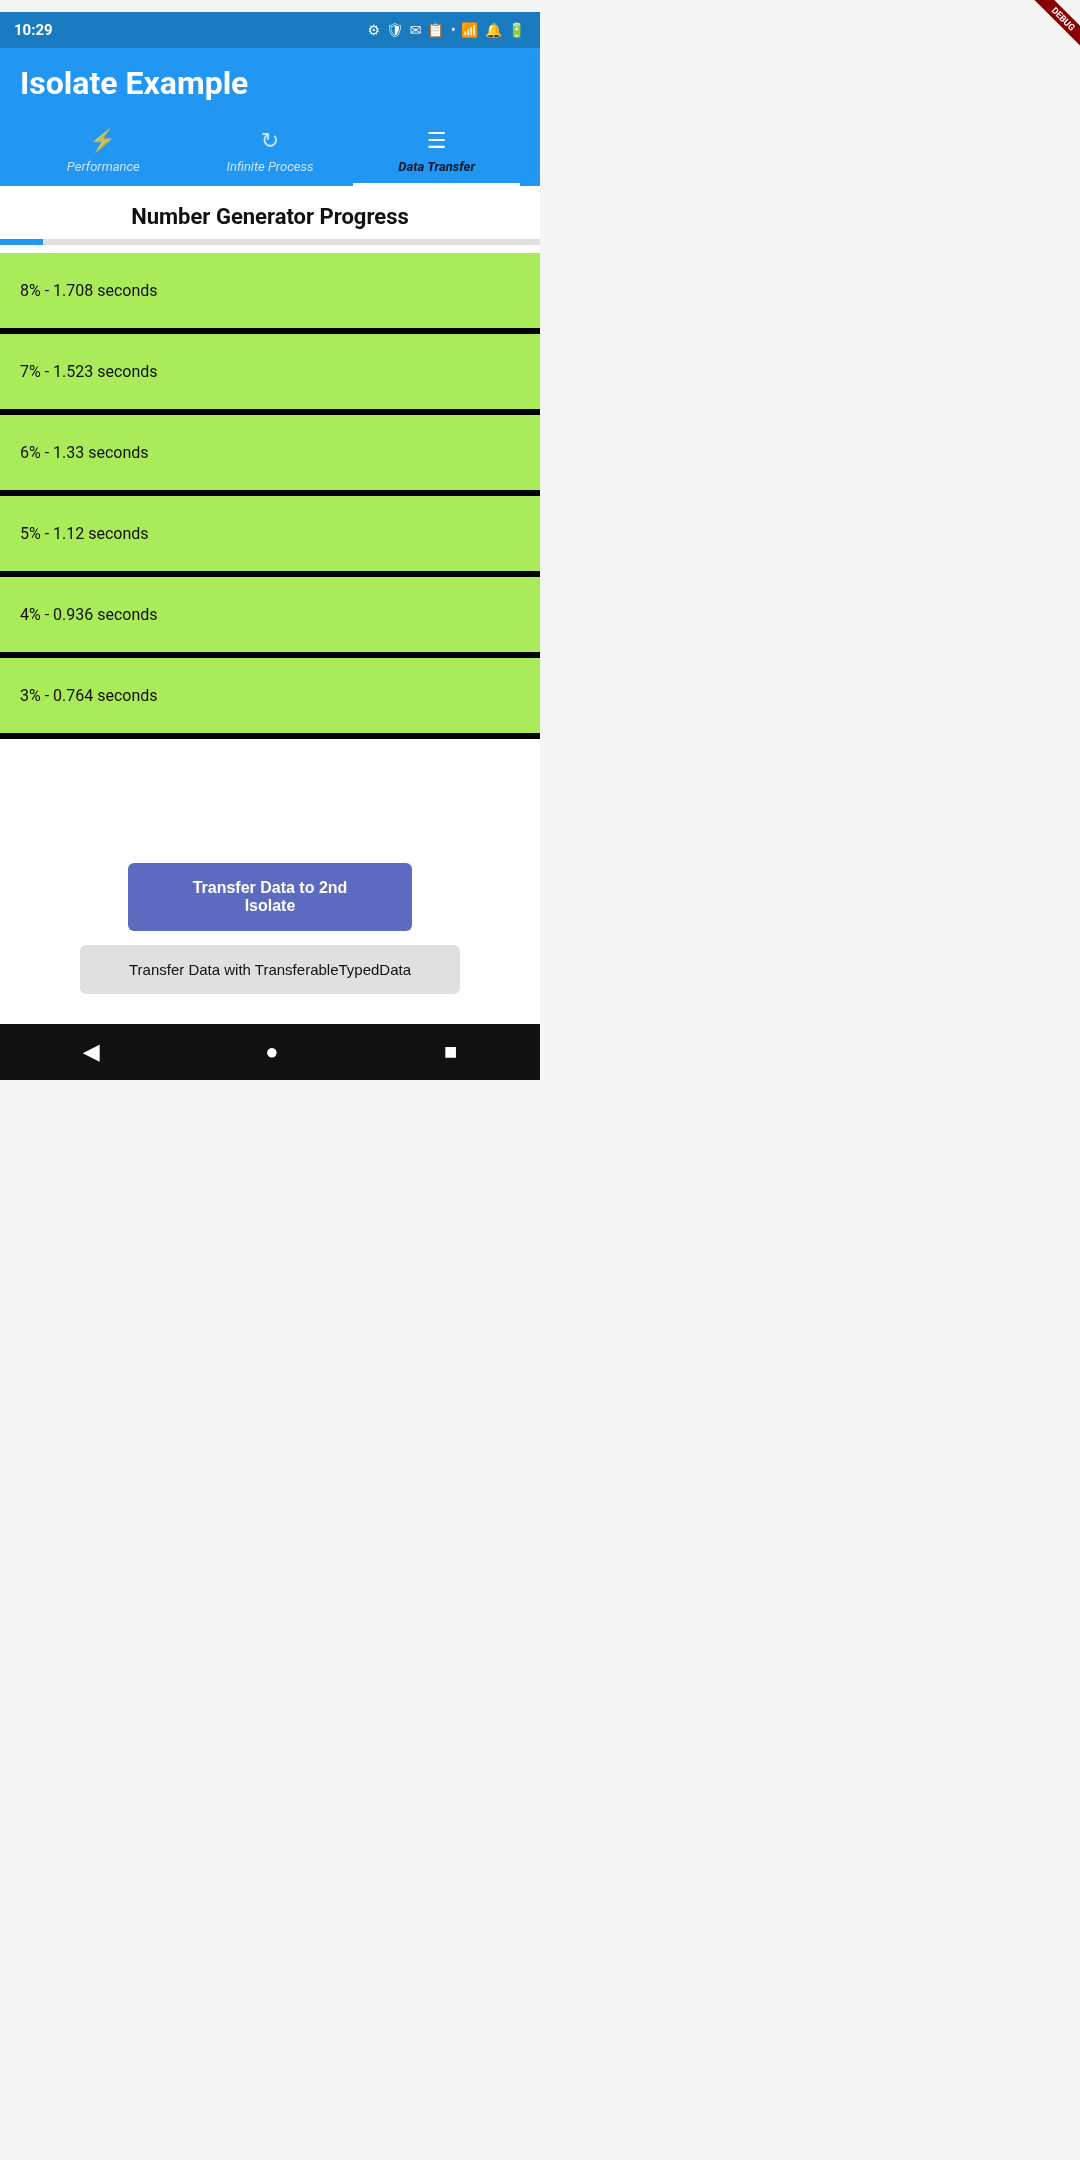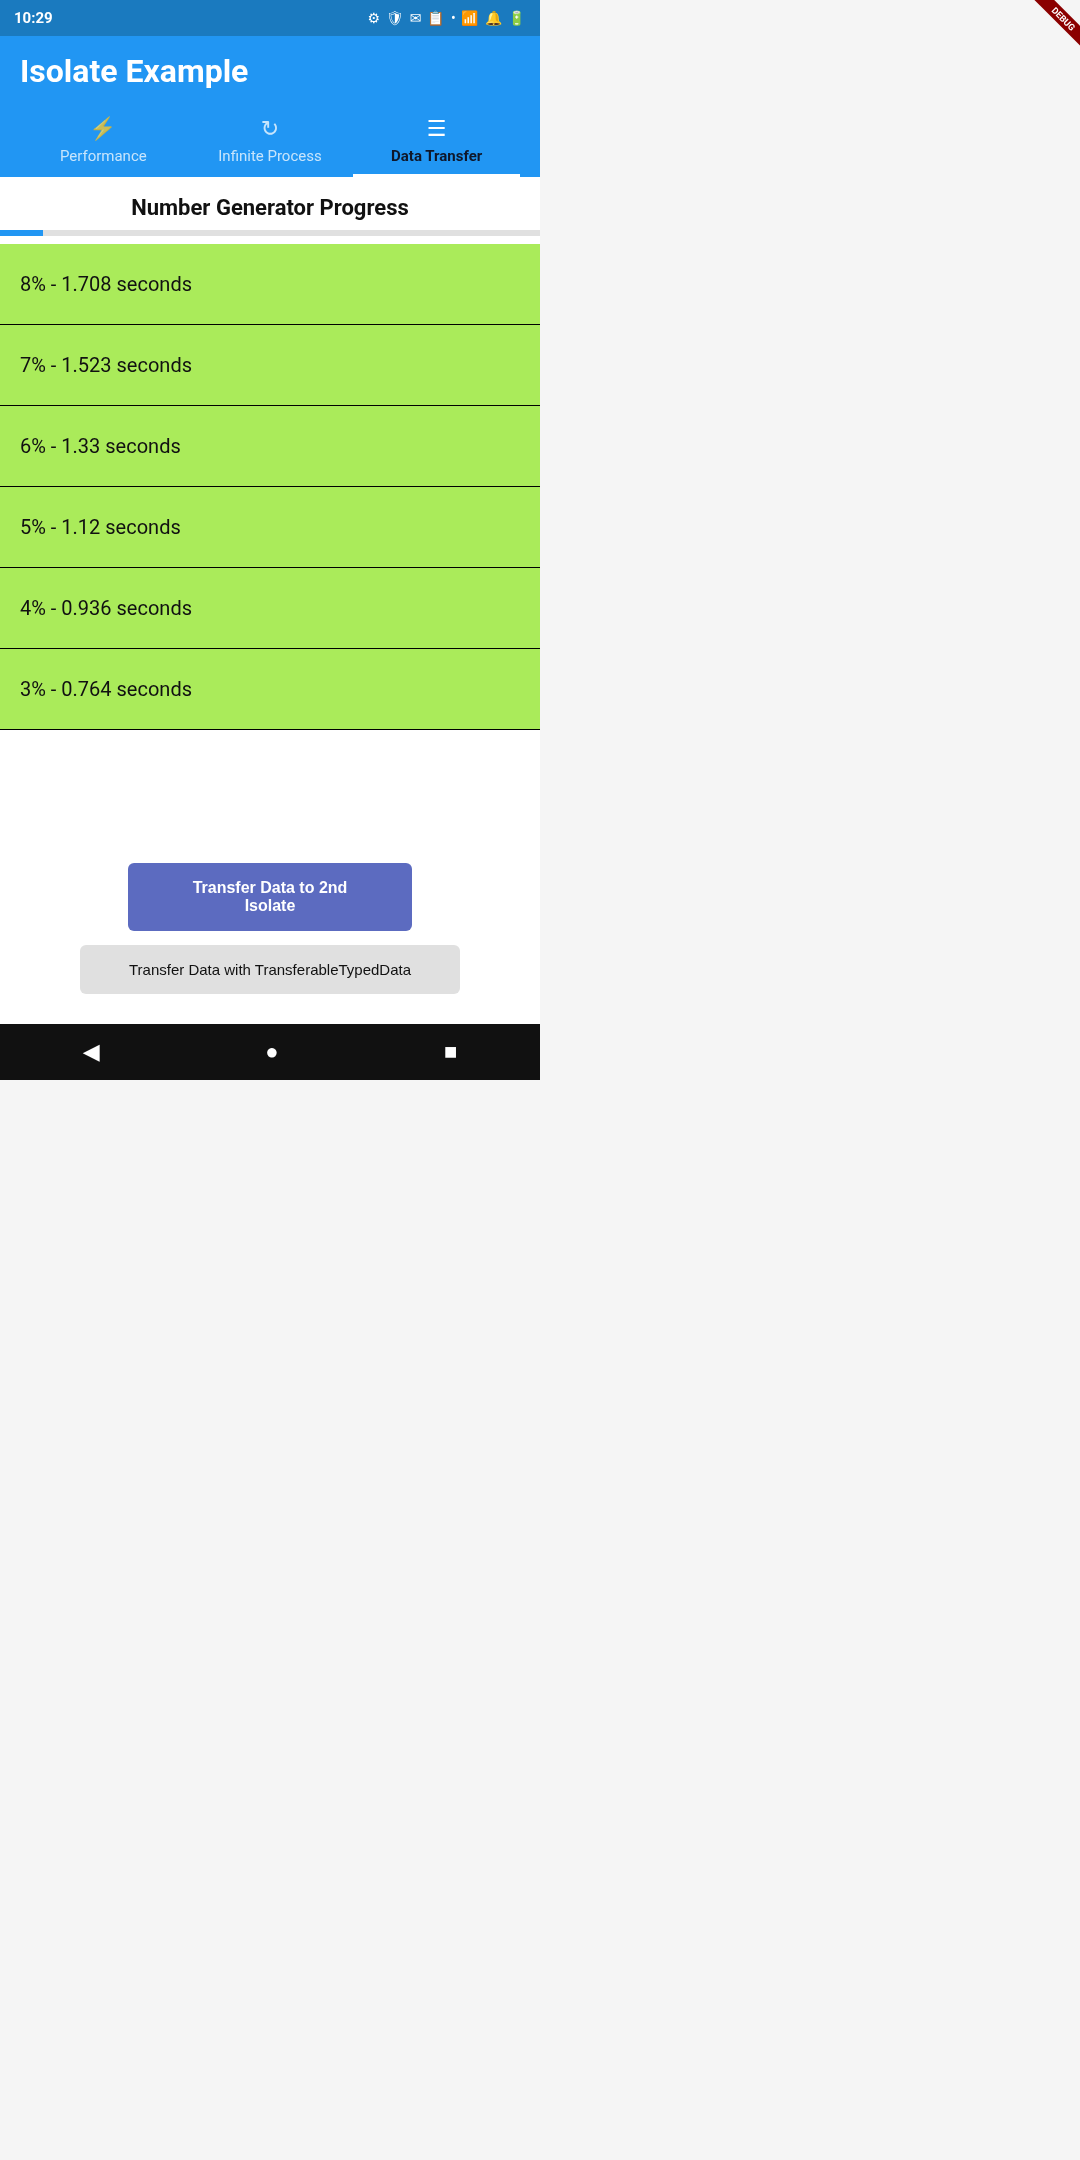--- a/index.html
+++ b/index.html
@@ -16,20 +16,21 @@
 
     
     .status-bar {
       background: #1a7abf;
       height: 36px;
       display: flex;
       align-items: center;
       justify-content: space-between;
       padding: 0 14px;
       position: relative;
+      margin-top: 12px;
     }
     .status-bar-left {
       color: white;
       font-size: 15px;
       font-weight: bold;
     }
     .status-bar-right {
       display: flex;
       align-items: center;
       gap: 6px;
@@ -89,22 +90,23 @@
       padding: 8px 0 12px 0;
       cursor: pointer;
       position: relative;
     }
     .tab-icon {
       color: rgba(255,255,255,0.75);
       font-size: 22px;
       margin-bottom: 6px;
     }
     .tab-label {
-      font-size: 15px;
+      font-size: 13px;
       color: rgba(255,255,255,0.75);
+      font-style: italic;
     }
     .tab.active .tab-icon {
       color: white;
     }
     .tab.active .tab-label {
       color: #0f172a;
       font-weight: bold;
     }
     .tab.active::after {
       content: '';
@@ -146,22 +148,22 @@
 
     
     .list-container {
       flex: 1;
       display: flex;
       flex-direction: column;
     }
     .list-item {
       background: #aaeb5a;
       padding: 28px 20px;
-      border-bottom: 1px solid #000000;
-      font-size: 20px;
+      border-bottom: 6px solid #000000;
+      font-size: 16px;
       color: #111;
     }
 
     
     .buttons-container {
       display: flex;
       flex-direction: column;
       align-items: center;
       gap: 14px;
       padding: 24px 20px 30px 20px;

